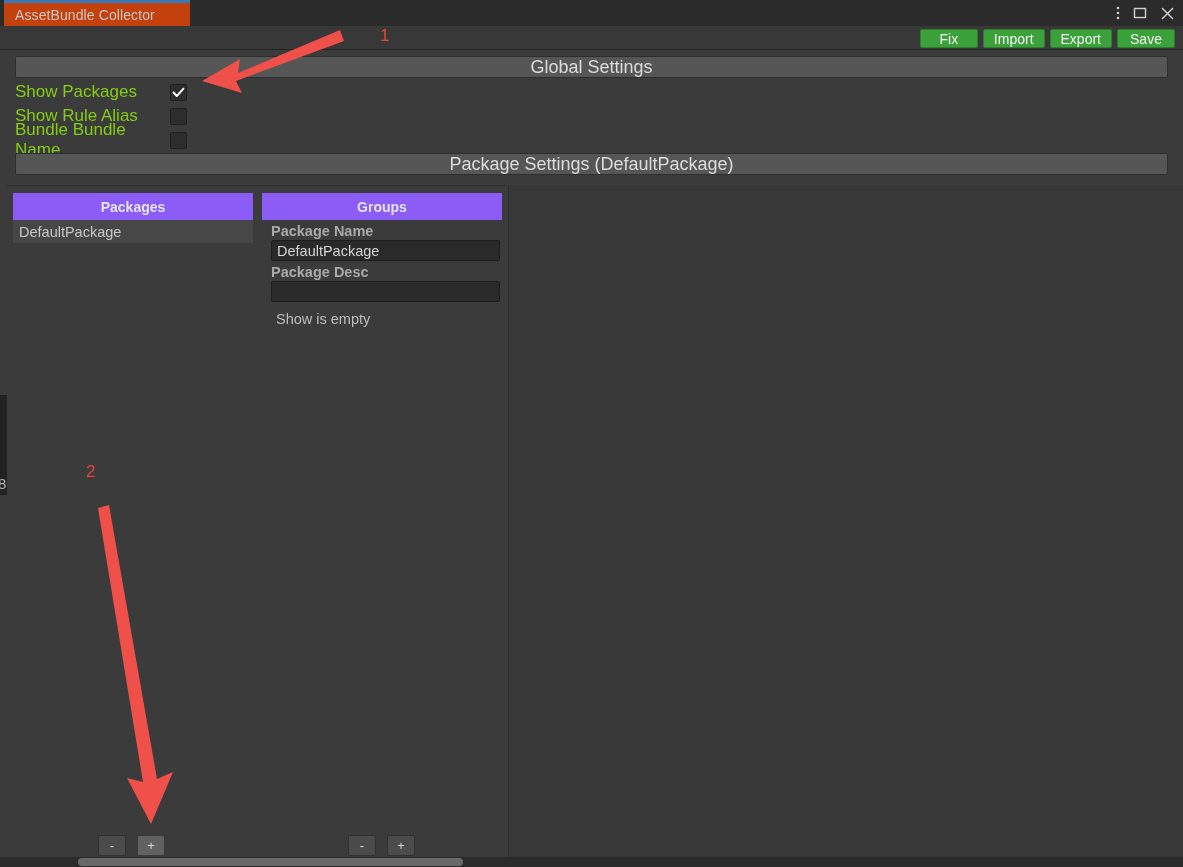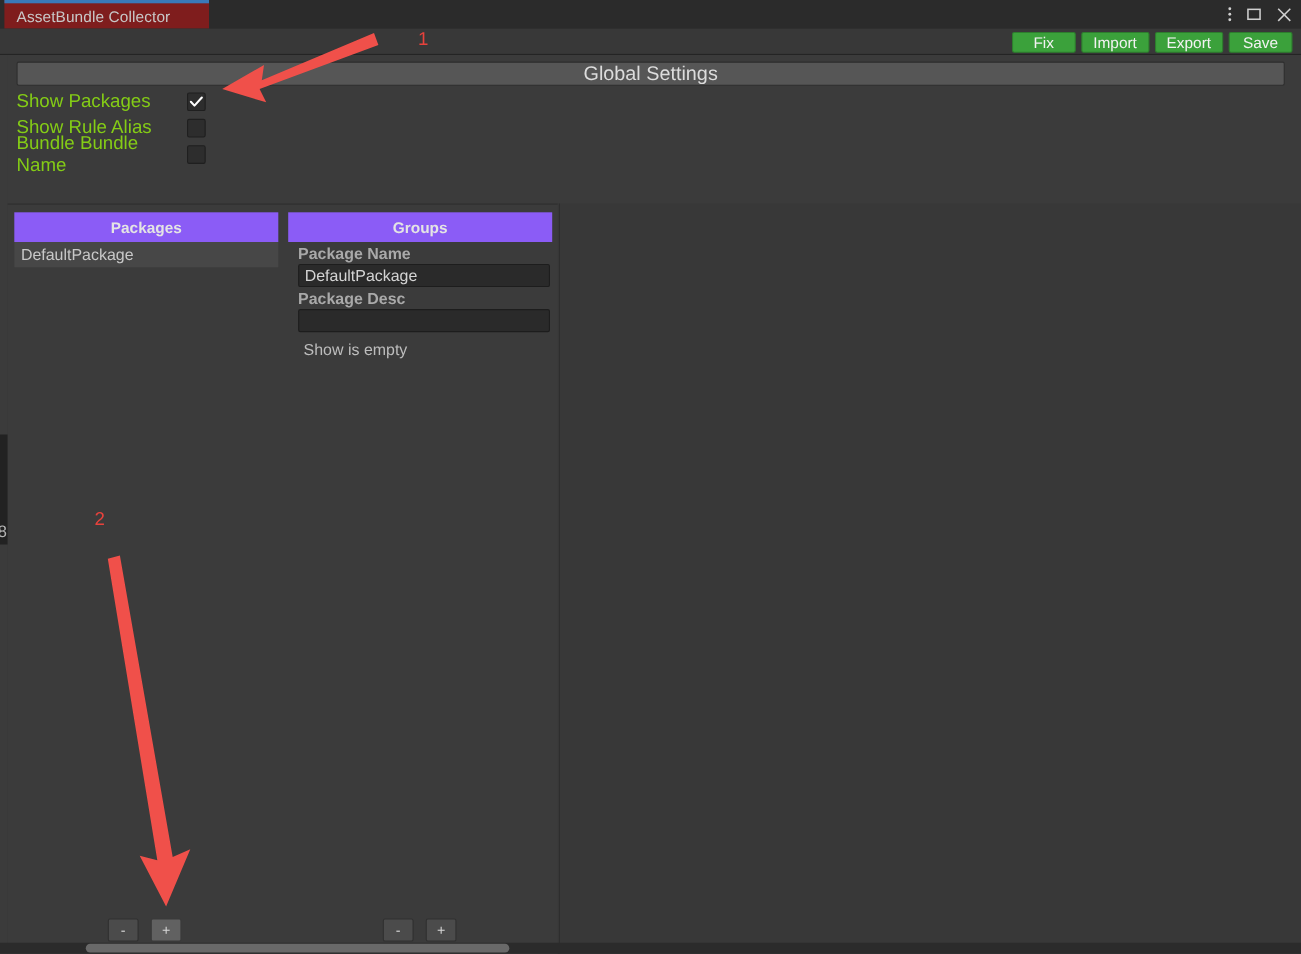--- a/index.html
+++ b/index.html
@@ -12,21 +12,21 @@
   }
   #app { position: relative; width: 1183px; height: 867px; }
 
   
   .tabbar {
     position: absolute; left: 0; top: 0; width: 1183px; height: 26px;
     background: #2b2b2b;
   }
   .tab {
     position: absolute; left: 4px; top: 0; width: 186px; height: 26px;
-    background: #7f1d1d;
+    background: #c2410c;
     border-top: 3px solid #3a79b8;
     display: flex; align-items: center;
   }
   .tab-label {
     color: #c8c8c8; font-size: 14px; padding-left: 11px; letter-spacing: .1px;
   }
   .wincontrols {
     position: absolute; right: 8px; top: 0; height: 26px;
     display: flex; align-items: center; gap: 13px;
   }
@@ -251,20 +251,23 @@
       </span>
     </div>
 
     <div class="chk-row" style="left:15px; top:79px;">
       <span class="chk-label" style="width:155px;">Bundle Bundle Name</span>
       <span class="chk-box">
         
       </span>
     </div>
 
+    <div class="section-bar" id="package-settings-bar">
+      <span>Package Settings (DefaultPackage)</span>
+    </div>
 
     <div class="panels">
 
       <div class="col-packages">
         <div class="col-head">
           <span>Packages</span>
         </div>
         <div class="list-row">
           <span>DefaultPackage</span>
         </div>

